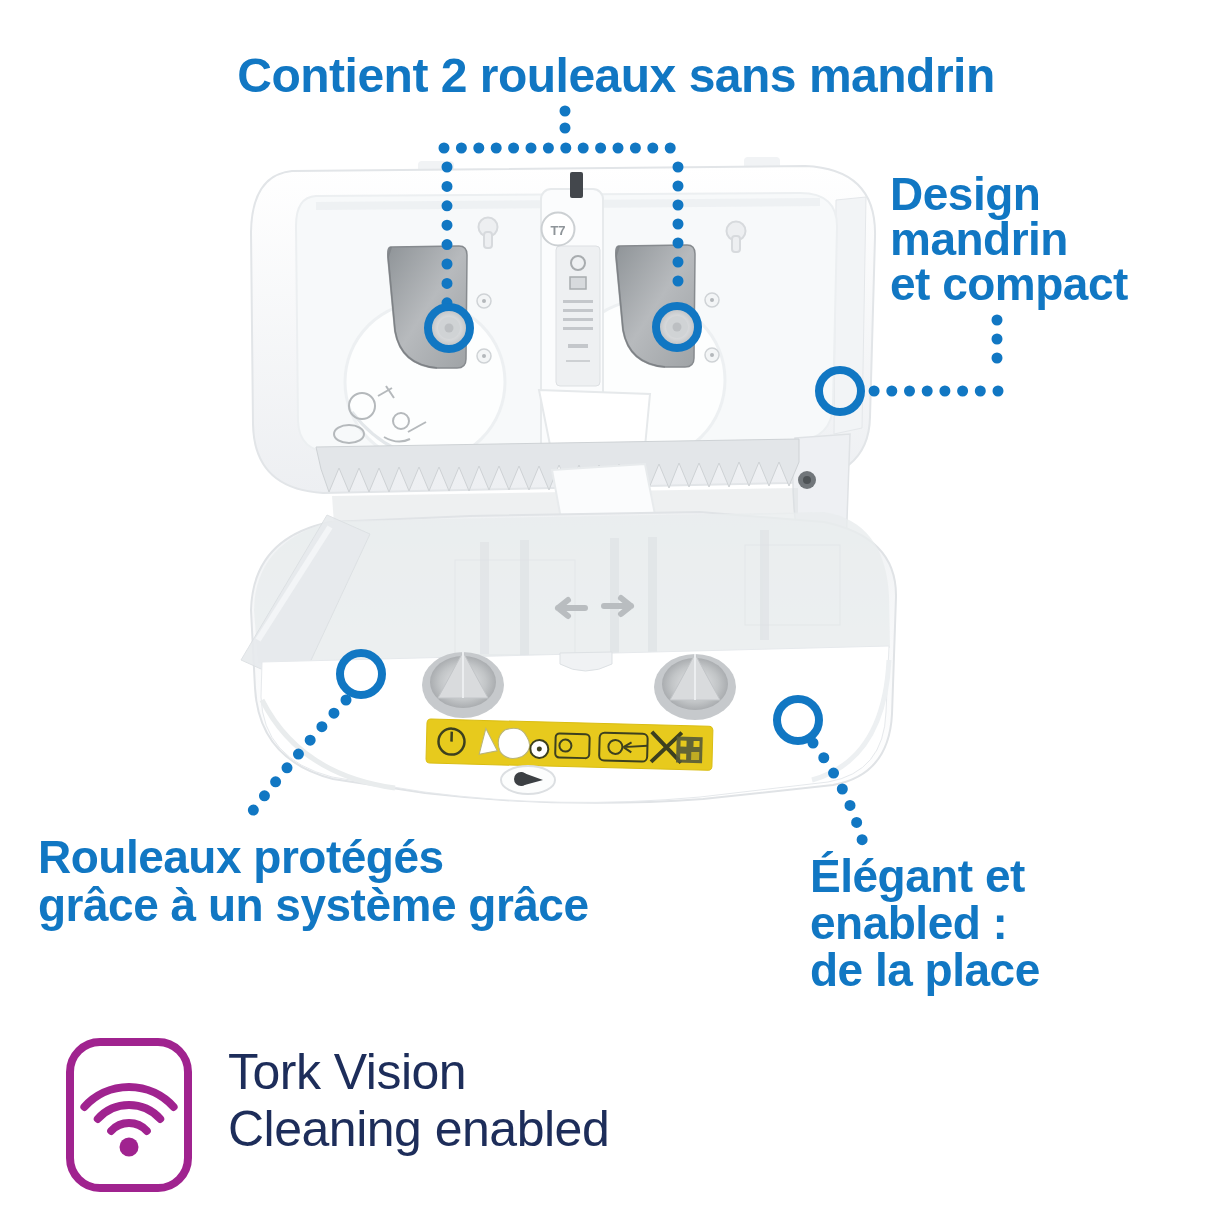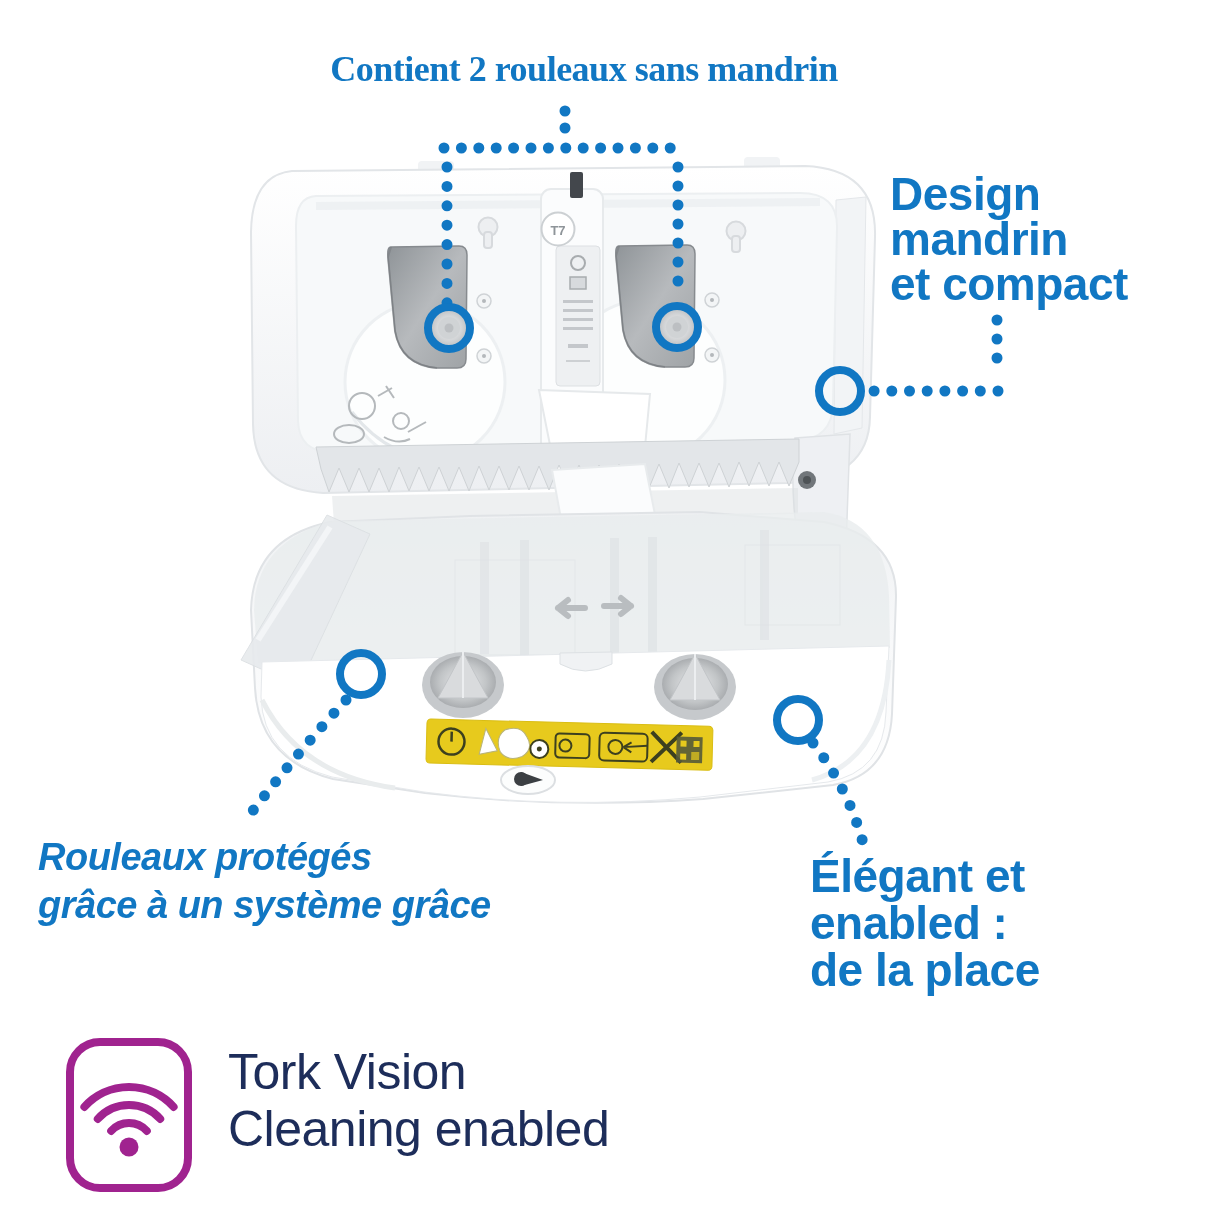--- a/index.html
+++ b/index.html
@@ -1,22 +1,22 @@
 <!DOCTYPE html>
 <html><head>
 <meta charset="utf-8">
 <style>
   html,body{margin:0;padding:0;background:#ffffff;}
   .canvas{position:relative;width:1214px;height:1214px;background:#ffffff;overflow:hidden;
           font-family:"Liberation Sans",sans-serif;}
   .art{position:absolute;left:0;top:0;width:1214px;height:1214px;}
   .ann{position:absolute;font-weight:700;color:#1177c3;letter-spacing:-0.5px;}
-  .ann-capacity{left:584px;top:48px;transform:translateX(-50%);font-size:36px;white-space:nowrap;font-family:Liberation Serif, serif;}
+  .ann-capacity{left:616px;top:48px;transform:translateX(-50%);font-size:48px;white-space:nowrap;}
   .ann-design{left:890px;top:172px;font-size:46px;line-height:45px;}
-  .ann-protection{left:38px;top:833px;font-size:38px;line-height:48px;white-space:nowrap;font-style:italic;}
+  .ann-protection{left:38px;top:833px;font-size:46px;line-height:48px;white-space:nowrap;}
   .ann-compact{left:790px;top:853px;font-size:46px;line-height:47px;margin-left:20px;}
   .vision-text{position:absolute;left:228px;top:1044px;font-weight:400;color:#1d2d5a;
                font-size:50px;line-height:57px;letter-spacing:-0.5px;white-space:nowrap;}
 </style>
 </head>
 <body>
 
 <div class="canvas">
 
 <svg class="art" viewBox="0 0 1214 1214">

